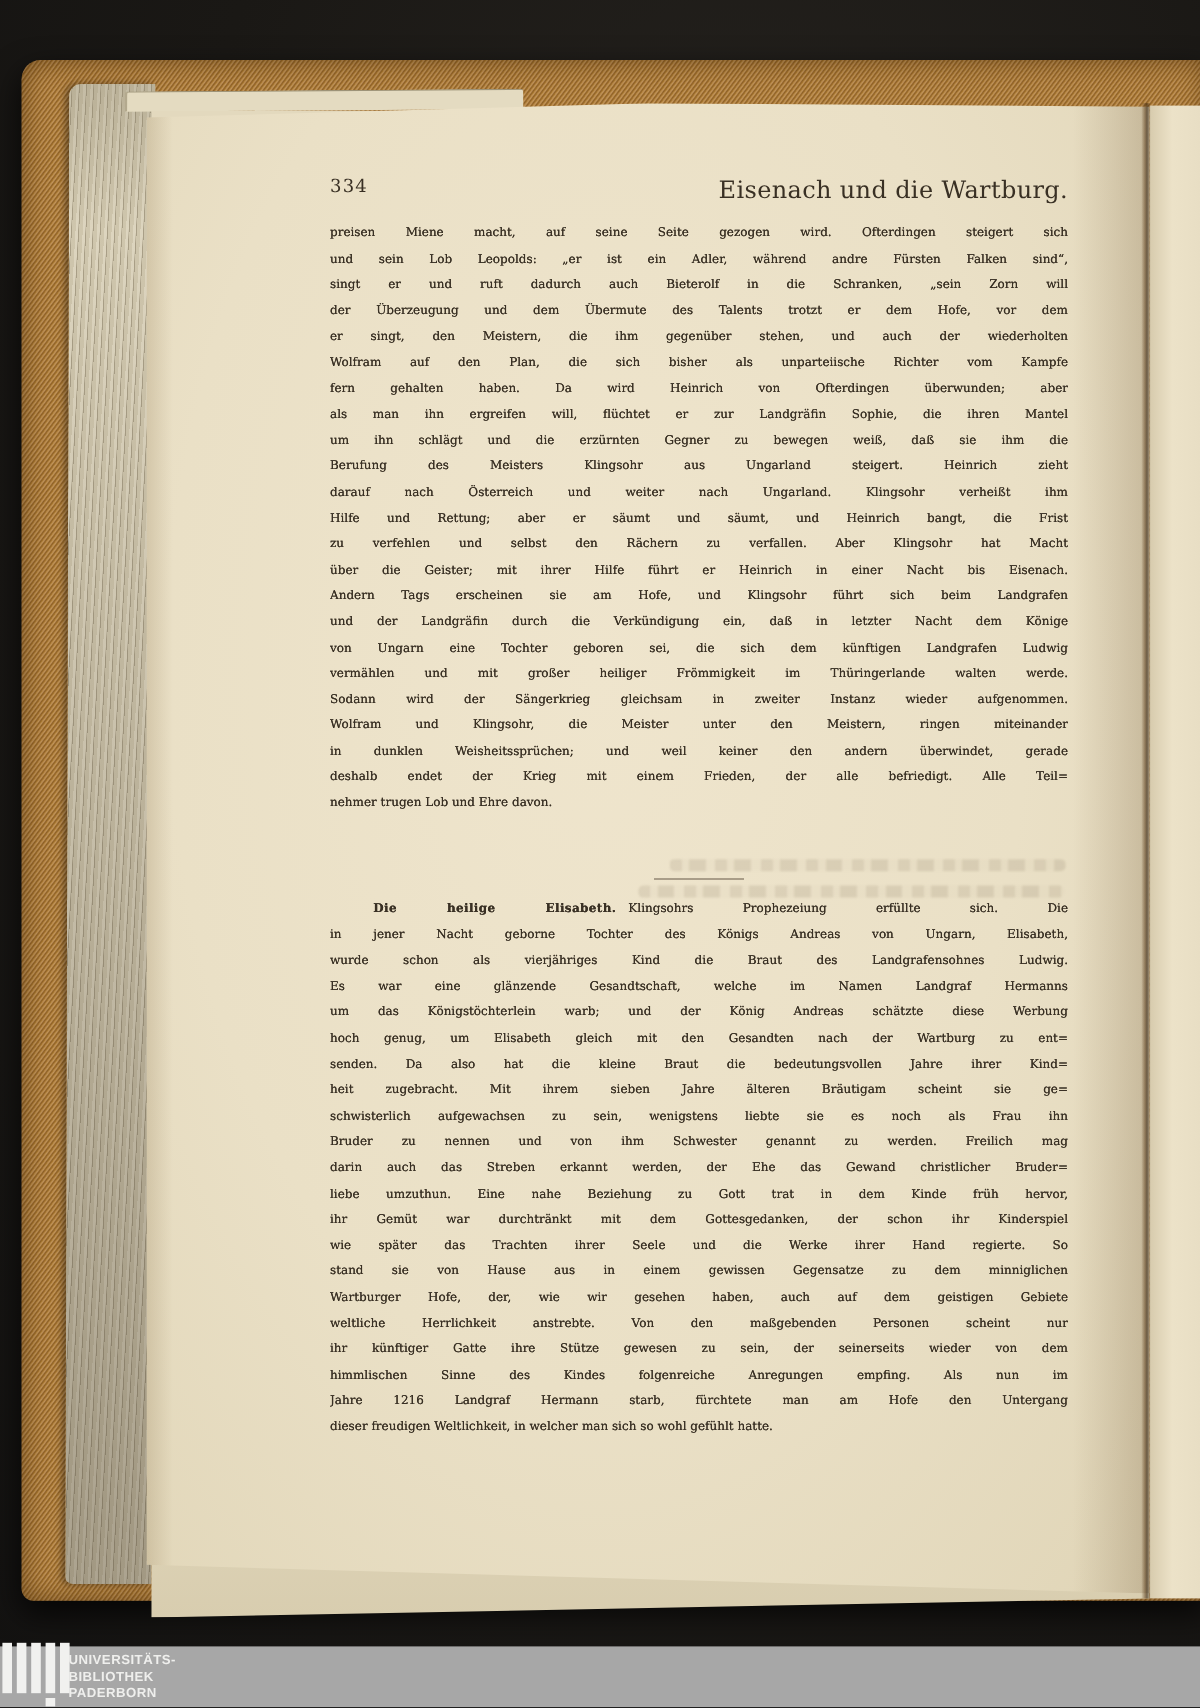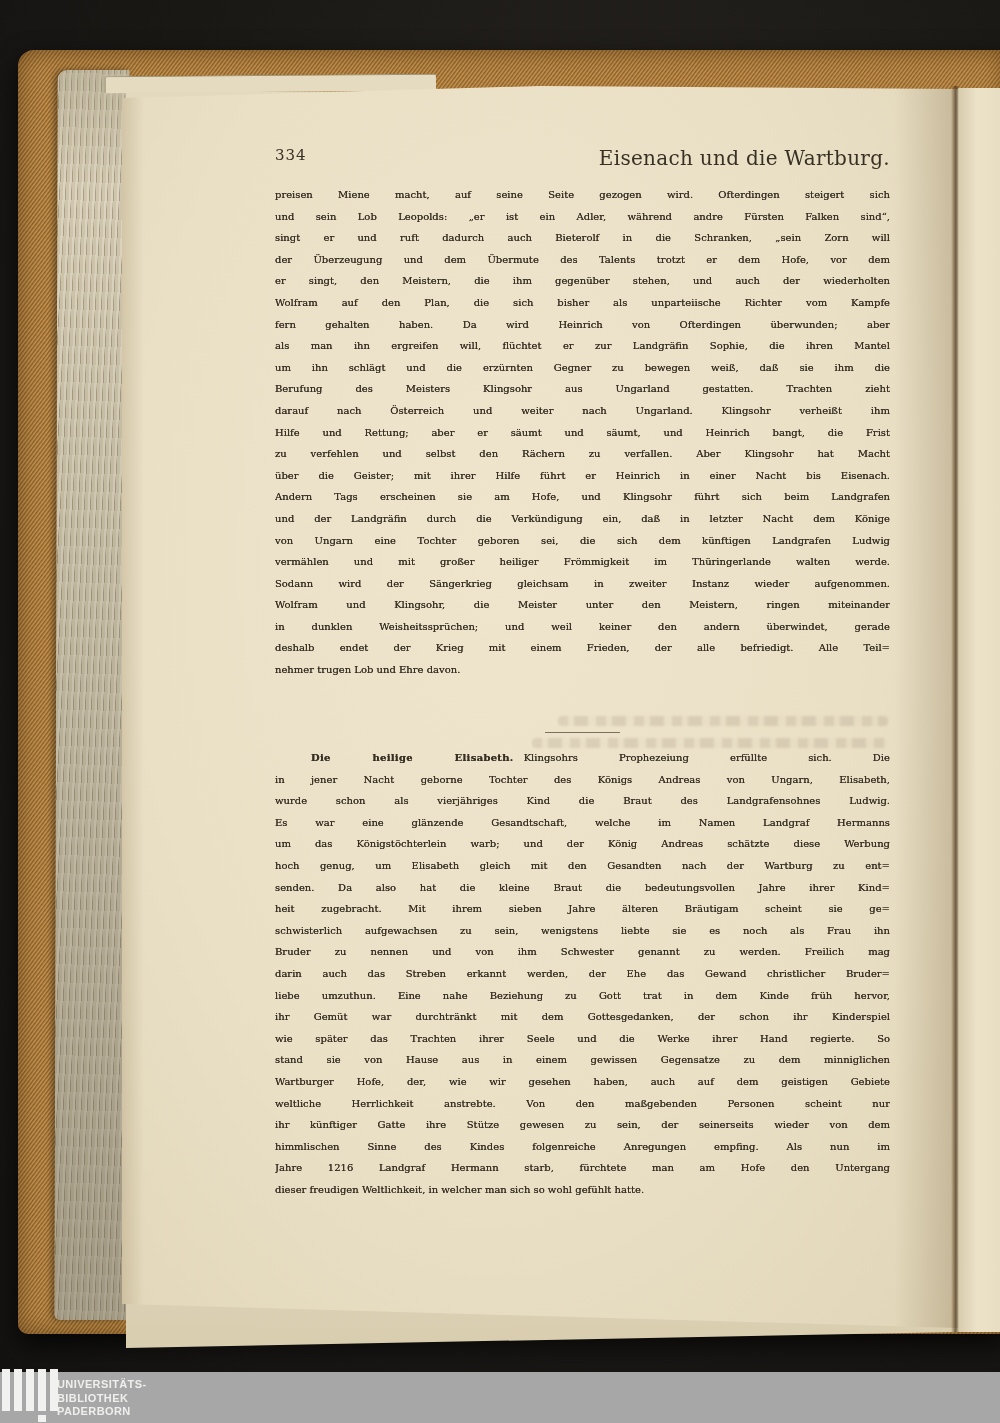--- a/index.html
+++ b/index.html
@@ -86,21 +86,21 @@
     <div class="para p1">
         <div class="tline">preisen Miene macht, auf seine Seite gezogen wird. Ofterdingen steigert sich</div>
         <div class="tline">und sein Lob Leopolds: „er ist ein Adler, während andre Fürsten Falken sind“,</div>
         <div class="tline">singt er und ruft dadurch auch Bieterolf in die Schranken, „sein Zorn will</div>
         <div class="tline">der Überzeugung und dem Übermute des Talents trotzt er dem Hofe, vor dem</div>
         <div class="tline">er singt, den Meistern, die ihm gegenüber stehen, und auch der wiederholten</div>
         <div class="tline">Wolfram auf den Plan, die sich bisher als unparteiische Richter vom Kampfe</div>
         <div class="tline">fern gehalten haben. Da wird Heinrich von Ofterdingen überwunden; aber</div>
         <div class="tline">als man ihn ergreifen will, flüchtet er zur Landgräfin Sophie, die ihren Mantel</div>
         <div class="tline">um ihn schlägt und die erzürnten Gegner zu bewegen weiß, daß sie ihm die</div>
-        <div class="tline">Berufung des Meisters Klingsohr aus Ungarland gestatten. Trachten zieht</div>
+        <div class="tline">Berufung des Meisters Klingsohr aus Ungarland steigert. Heinrich zieht</div>
         <div class="tline">darauf nach Österreich und weiter nach Ungarland. Klingsohr verheißt ihm</div>
         <div class="tline">Hilfe und Rettung; aber er säumt und säumt, und Heinrich bangt, die Frist</div>
         <div class="tline">zu verfehlen und selbst den Rächern zu verfallen. Aber Klingsohr hat Macht</div>
         <div class="tline">über die Geister; mit ihrer Hilfe führt er Heinrich in einer Nacht bis Eisenach.</div>
         <div class="tline">Andern Tags erscheinen sie am Hofe, und Klingsohr führt sich beim Landgrafen</div>
         <div class="tline">und der Landgräfin durch die Verkündigung ein, daß in letzter Nacht dem Könige</div>
         <div class="tline">von Ungarn eine Tochter geboren sei, die sich dem künftigen Landgrafen Ludwig</div>
         <div class="tline">vermählen und mit großer heiliger Frömmigkeit im Thüringerlande walten werde.</div>
         <div class="tline">Sodann wird der Sängerkrieg gleichsam in zweiter Instanz wieder aufgenommen.</div>
         <div class="tline">Wolfram und Klingsohr, die Meister unter den Meistern, ringen miteinander</div>

